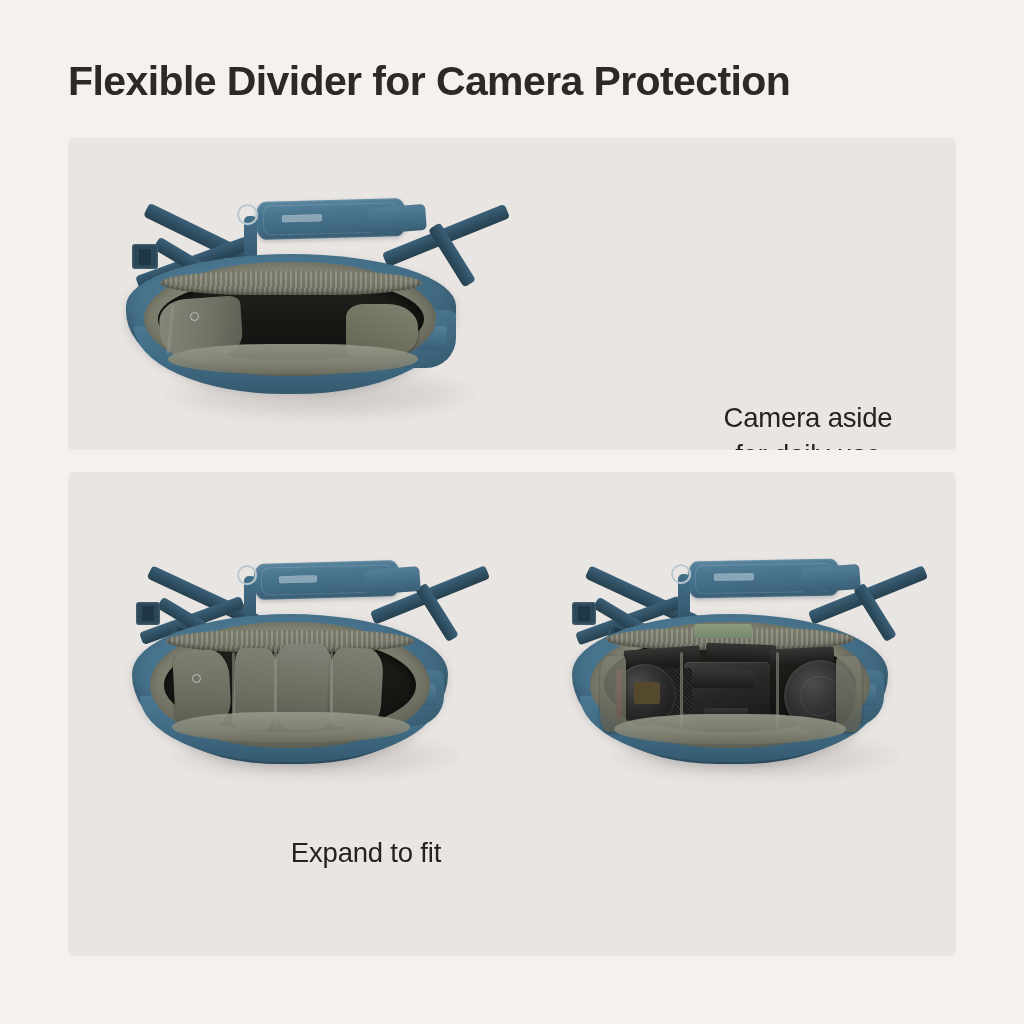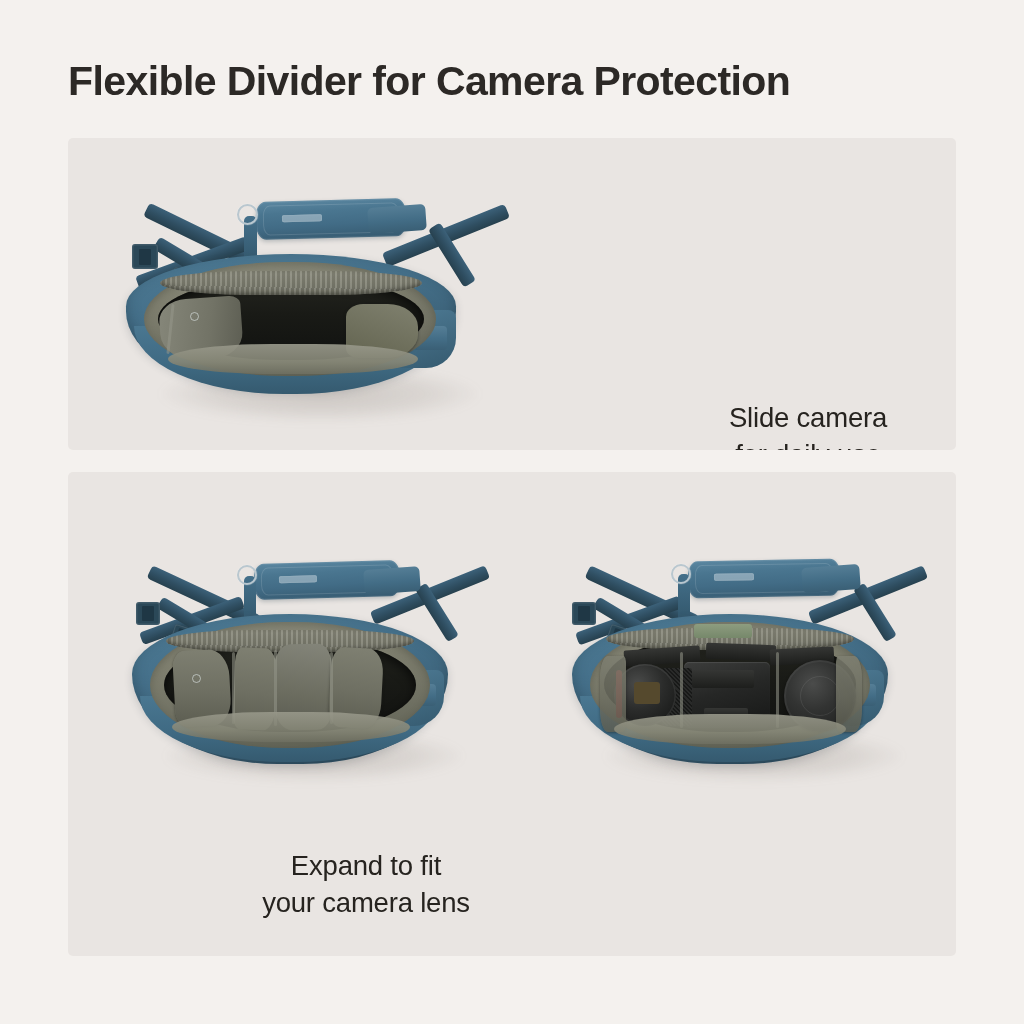--- a/index.html
+++ b/index.html
@@ -294,21 +294,21 @@
       <div class="divider-fold" style="left:92px; top:160px; width:82px; height:62px; border-radius:34% 14% 40% 46%; transform:rotate(-4deg);"></div>
       <div class="divider-edge" style="left:101px; top:166px; width:3px; height:50px; border-radius:2px; transform:rotate(6deg);"></div>
       <div class="zip-pull" style="left:122px; top:174px; width:9px; height:9px;"></div>
 
       <div class="divider" style="left:278px; top:166px; width:72px; height:54px; border-radius:24% 42% 44% 18%; background:linear-gradient(200deg,#80816f,#62634f);"></div>
 
       <div class="liner-rim" style="left:100px; top:206px; width:250px; height:30px; opacity:.92;"></div>
     </div>
 
     <div class="caption caption-top">
-      <div>Slide camera</div>
+      <div>Camera aside</div>
       <div>for daily use</div>
     </div>
   </div>
 
   <div class="panel panel-bottom">
 
     <div class="bag-stage">
 
       <div class="bag-shadow" style="left:96px; top:258px; width:300px; height:52px;"></div>
 
@@ -400,19 +400,18 @@
       <div class="lens-cap" style="left:716px; top:188px; width:72px; height:72px;"></div>
 
       <div class="divider-edge" style="left:612px; top:180px; width:3px; height:76px; border-radius:2px;"></div>
       <div class="divider-edge" style="left:708px; top:180px; width:3px; height:76px; border-radius:2px;"></div>
       <div class="divider" style="left:532px; top:184px; width:26px; height:76px; border-radius:30% 10% 14% 30%; opacity:.85;"></div>
       <div class="divider" style="left:768px; top:184px; width:26px; height:76px; border-radius:10% 30% 30% 14%; opacity:.85;"></div>
 
       <div class="liner-rim" style="left:546px; top:242px; width:232px; height:30px; opacity:.9;"></div>
     </div>
 
-    <div class="caption caption-bl" style="top:376px;">
+    <div class="caption caption-bl" style="top:363px;">
       <div>Expand to fit</div>
-      <div>your camera lens</div>
     </div>
   </div>
 
 </div>
 
 </body></html>

